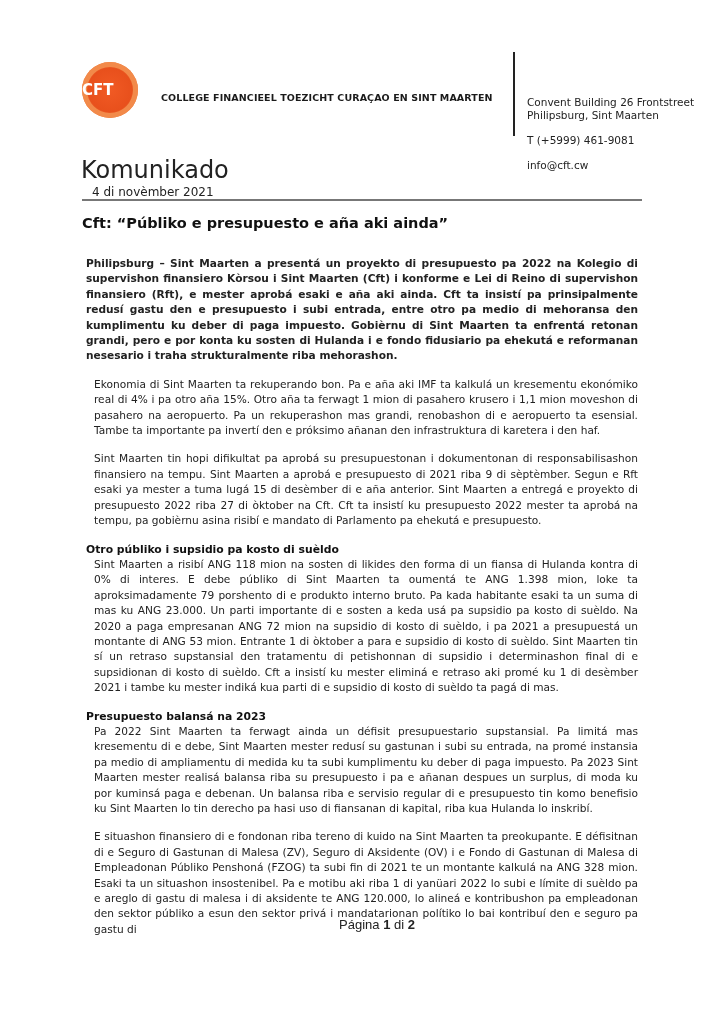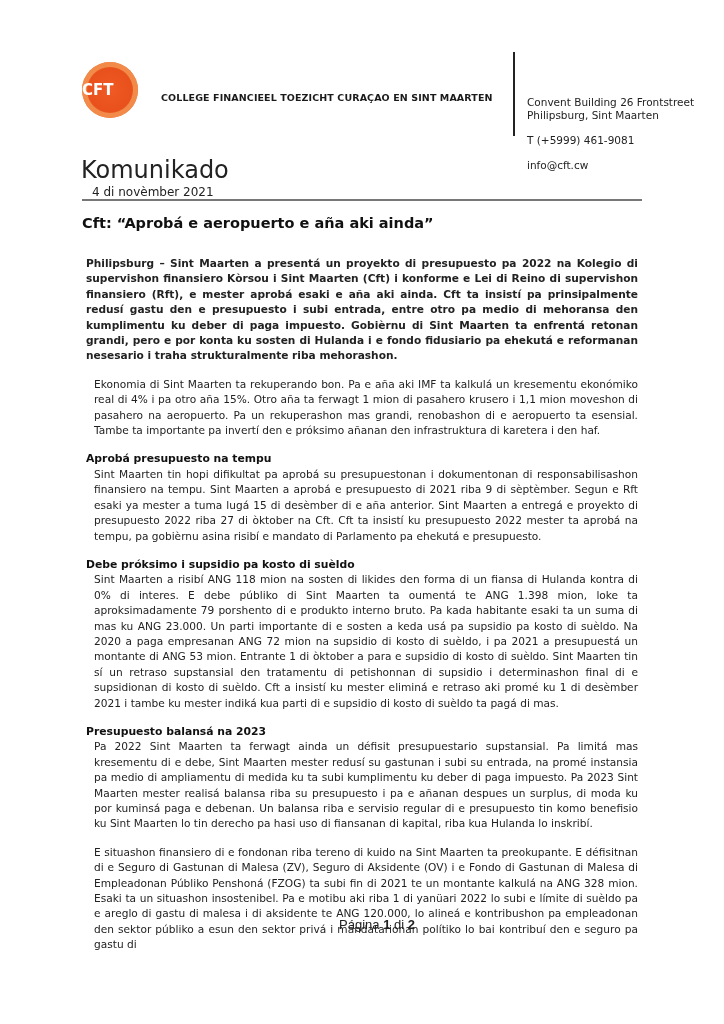--- a/index.html
+++ b/index.html
@@ -37,30 +37,29 @@
   <div>Philipsburg, Sint Maarten</div>
   <div class="gap"></div>
   <div>T (+5999) 461-9081</div>
   <div class="gap"></div>
   <div>info@cft.cw</div>
 </div>
 
 <div class="title">Komunikado</div>
 <div class="date">4 di novèmber 2021</div>
 <div class="hr"></div>
-<div class="headline">Cft: “Aprobá e aeropuerto e aña aki ainda”</div>
+<div class="headline">Cft: “Públiko e presupuesto e aña aki ainda”</div>
 
 <div class="content">
   <p class="lead">Philipsburg – Sint Maarten a presentá un proyekto di presupuesto pa 2022 na Kolegio di supervishon finansiero Kòrsou i Sint Maarten (Cft) i konforme e Lei di Reino di supervishon finansiero (Rft), e mester aprobá esaki e aña aki ainda. Cft ta insistí pa prinsipalmente redusí gastu den e presupuesto i subi entrada, entre otro pa medio di mehoransa den kumplimentu ku deber di paga impuesto. Gobièrnu di Sint Maarten ta enfrentá retonan grandi, pero e por konta ku sosten di Hulanda i e fondo fidusiario pa ehekutá e reformanan nesesario i traha strukturalmente riba mehorashon.</p>
   <p>Ekonomia di Sint Maarten ta rekuperando bon. Pa e aña aki IMF ta kalkulá un kresementu ekonómiko real di 4% i pa otro aña 15%. Otro aña ta ferwagt 1 mion di pasahero krusero i 1,1 mion moveshon di pasahero na aeropuerto. Pa un rekuperashon mas grandi, renobashon di e aeropuerto ta esensial. Tambe ta importante pa invertí den e próksimo añanan den infrastruktura di karetera i den haf.</p>
 
-  <h3>Aprobá presupuesto na tempu</h3>
   <p>Sint Maarten tin hopi difikultat pa aprobá su presupuestonan i dokumentonan di responsabilisashon finansiero na tempu. Sint Maarten a aprobá e presupuesto di 2021 riba 9 di sèptèmber. Segun e Rft esaki ya mester a tuma lugá 15 di desèmber di e aña anterior. Sint Maarten a entregá e proyekto di presupuesto 2022 riba 27 di òktober na Cft. Cft ta insistí ku presupuesto 2022 mester ta aprobá na tempu, pa gobièrnu asina risibí e mandato di Parlamento pa ehekutá e presupuesto.</p>
 
-  <h3>Debe próksimo i supsidio pa kosto di suèldo</h3>
+  <h3>Otro públiko i supsidio pa kosto di suèldo</h3>
   <p>Sint Maarten a risibí ANG 118 mion na sosten di likides den forma di un fiansa di Hulanda kontra di 0% di interes. E debe públiko di Sint Maarten ta oumentá te ANG 1.398 mion, loke ta aproksimadamente 79 porshento di e produkto interno bruto. Pa kada habitante esaki ta un suma di mas ku ANG 23.000. Un parti importante di e sosten a keda usá pa supsidio pa kosto di suèldo. Na 2020 a paga empresanan ANG 72 mion na supsidio di kosto di suèldo, i pa 2021 a presupuestá un montante di ANG 53 mion. Entrante 1 di òktober a para e supsidio di kosto di suèldo. Sint Maarten tin sí un retraso supstansial den tratamentu di petishonnan di supsidio i determinashon final di e supsidionan di kosto di suèldo. Cft a insistí ku mester eliminá e retraso aki promé ku 1 di desèmber 2021 i tambe ku mester indiká kua parti di e supsidio di kosto di suèldo ta pagá di mas.</p>
 
   <h3>Presupuesto balansá na 2023</h3>
   <p>Pa 2022 Sint Maarten ta ferwagt ainda un défisit presupuestario supstansial. Pa limitá mas kresementu di e debe, Sint Maarten mester redusí su gastunan i subi su entrada, na promé instansia pa medio di ampliamentu di medida ku ta subi kumplimentu ku deber di paga impuesto. Pa 2023 Sint Maarten mester realisá balansa riba su presupuesto i pa e añanan despues un surplus, di moda ku por kuminsá paga e debenan. Un balansa riba e servisio regular di e presupuesto tin komo benefisio ku Sint Maarten lo tin derecho pa hasi uso di fiansanan di kapital, riba kua Hulanda lo inskribí.</p>
 
   <p>E situashon finansiero di e fondonan riba tereno di kuido na Sint Maarten ta preokupante. E défisitnan di e Seguro di Gastunan di Malesa (ZV), Seguro di Aksidente (OV) i e Fondo di Gastunan di Malesa di Empleadonan Públiko Penshoná (FZOG) ta subi fin di 2021 te un montante kalkulá na ANG 328 mion. Esaki ta un situashon insostenibel. Pa e motibu aki riba 1 di yanüari 2022 lo subi e límite di suèldo pa e areglo di gastu di malesa i di aksidente te ANG 120.000, lo alineá e kontribushon pa empleadonan den sektor públiko a esun den sektor privá i mandatarionan polítiko lo bai kontribuí den e seguro pa gastu di</p>
 </div>
 
 <div class="footer">
   <span>Página</span>

